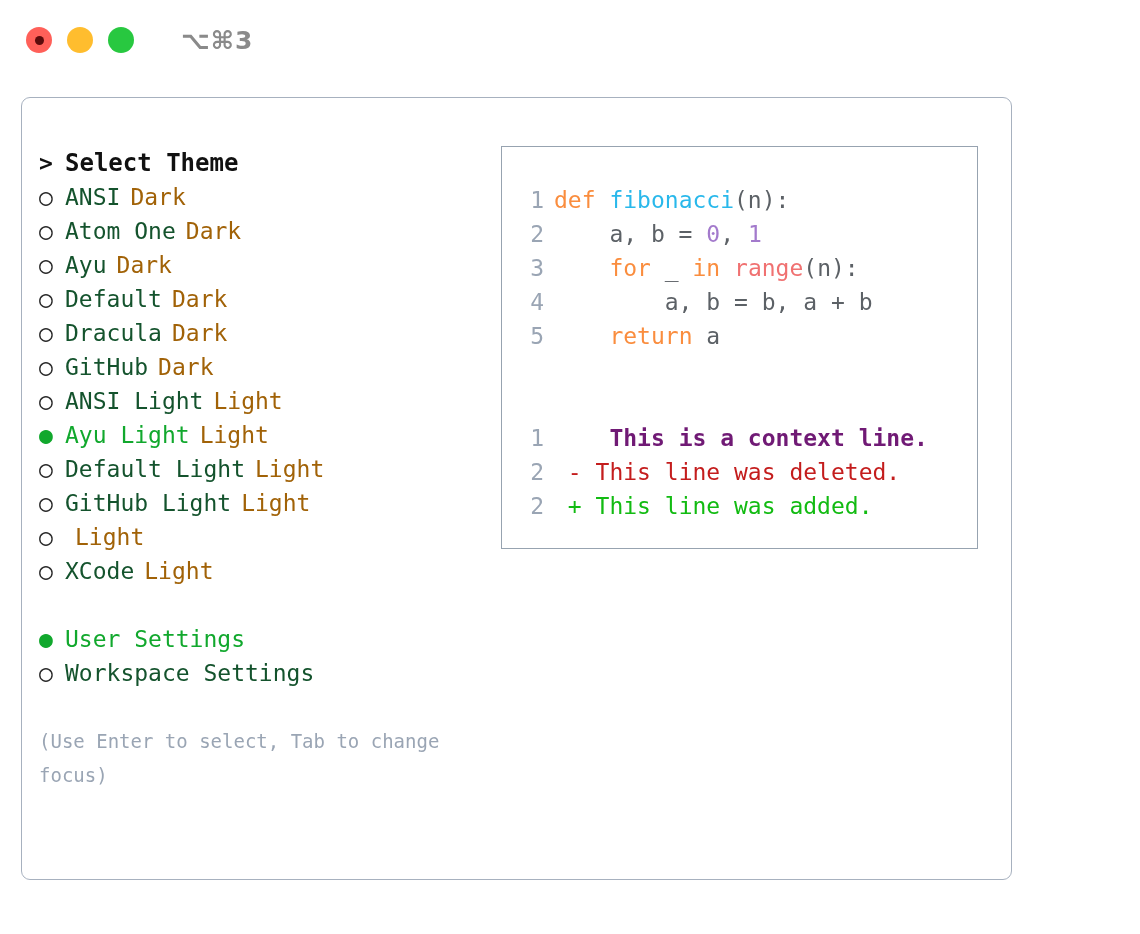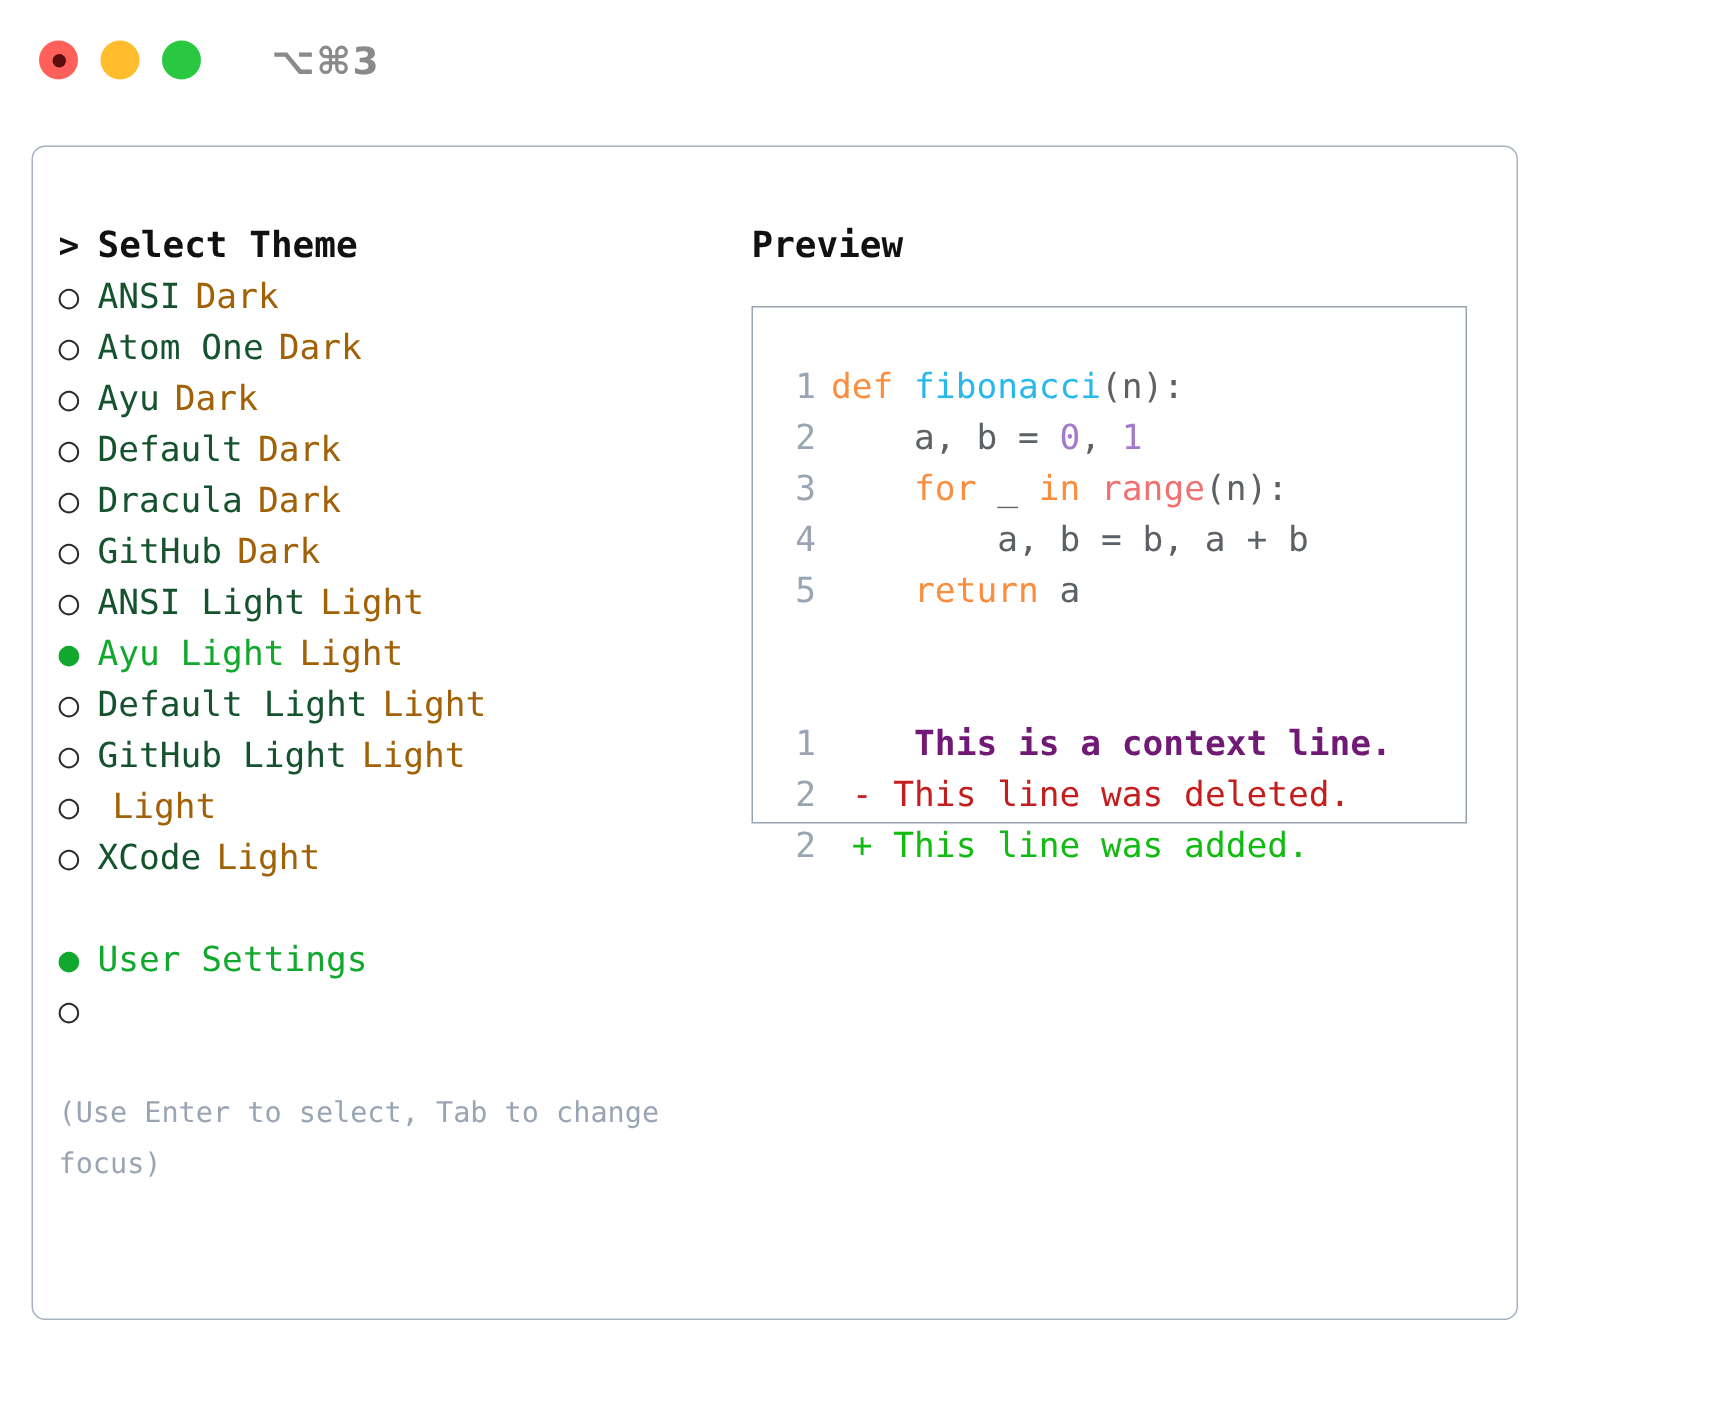--- a/index.html
+++ b/index.html
@@ -149,21 +149,21 @@
     font-size: 24px;
     font-weight: bold;
     color: #111111;
     line-height: 34px;
     margin-bottom: 24px;
   }
   .preview-box {
     border: 1.5px solid #97a3b0;
     box-sizing: border-box;
     width: 477px;
-    height: 345px;
+    height: 403px;
     padding: 36px 0 0 0;
     background: #ffffff;
   }
   .code-line {
     font-size: 23px;
     line-height: 34px;
     white-space: pre;
     padding-left: 18px;
   }
   .ln {
@@ -219,28 +219,27 @@
             <div class="list-row"><span class="marker">○</span><span class="label">GitHub Light</span><span class="kind">Light</span></div>
             <div class="list-row"><span class="marker">○</span><span class="kind">Light</span></div>
             <div class="list-row"><span class="marker">○</span><span class="label">XCode</span><span class="kind">Light</span></div>
           </div>
 
         <div class="section-gap"></div>
 
 
         <div id="apply-items">
             <div class="list-row"><span class="marker sel">●</span><span class="label selected">User Settings</span></div>
-            <div class="list-row"><span class="marker">○</span></div>
+            <div class="list-row"><span class="marker">○</span><span class="label">Workspace Settings</span></div>
           </div>
 
         <div class="hint">(Use Enter to select, Tab to change focus)</div>
       </div>
 
       <div class="right-col">
-        <div class="preview-title">Preview</div>
 
         <div class="preview-box">
           <div id="code-lines">
               <div class="code-line"><span class="ln">1</span><span class="kw">def </span><span class="fn">fibonacci</span><span class="pl">(n):</span></div>
               <div class="code-line"><span class="ln">2</span><span class="pl">    a, b = </span><span class="num">0</span><span class="pl">, </span><span class="num">1</span></div>
               <div class="code-line"><span class="ln">3</span><span class="pl">    </span><span class="kw">for</span><span class="pl"> _ </span><span class="kw">in</span><span class="pl"> </span><span class="bi">range</span><span class="pl">(n):</span></div>
               <div class="code-line"><span class="ln">4</span><span class="pl">        a, b = b, a + b</span></div>
               <div class="code-line"><span class="ln">5</span><span class="pl">    </span><span class="kw">return</span><span class="pl"> a</span></div>
             </div>
           <div class="blank-line"></div>

